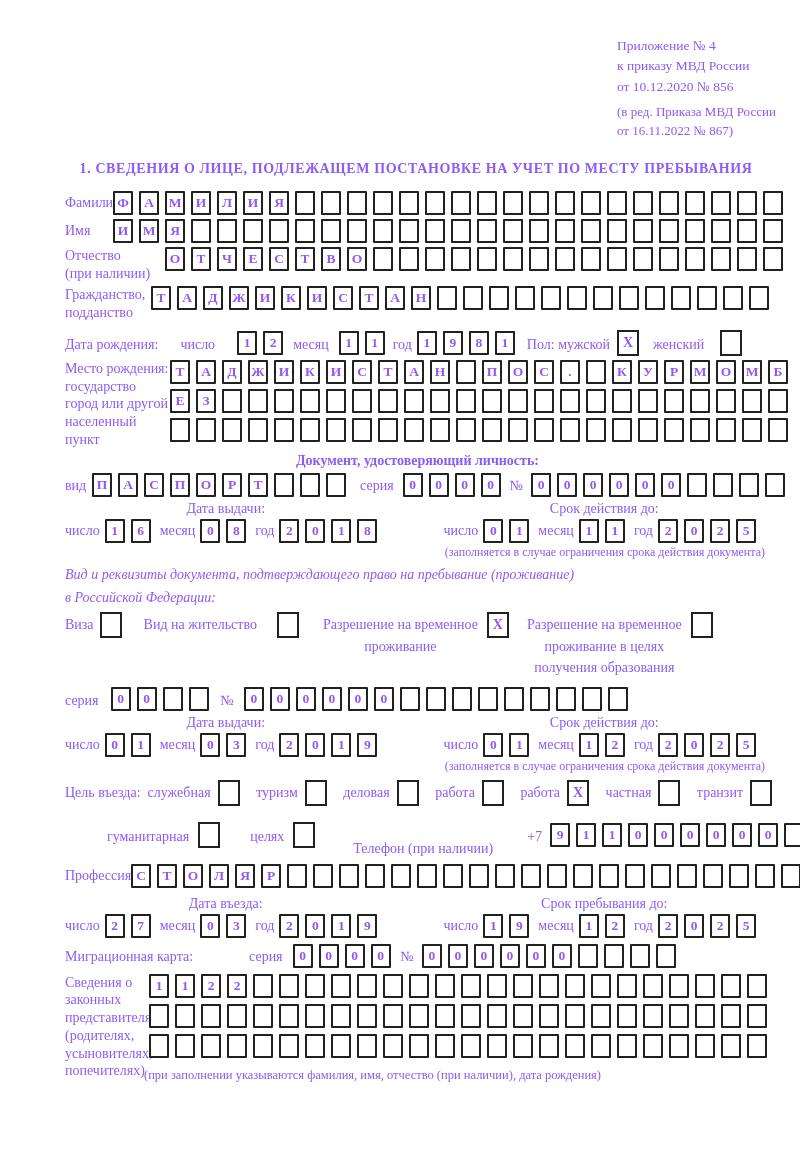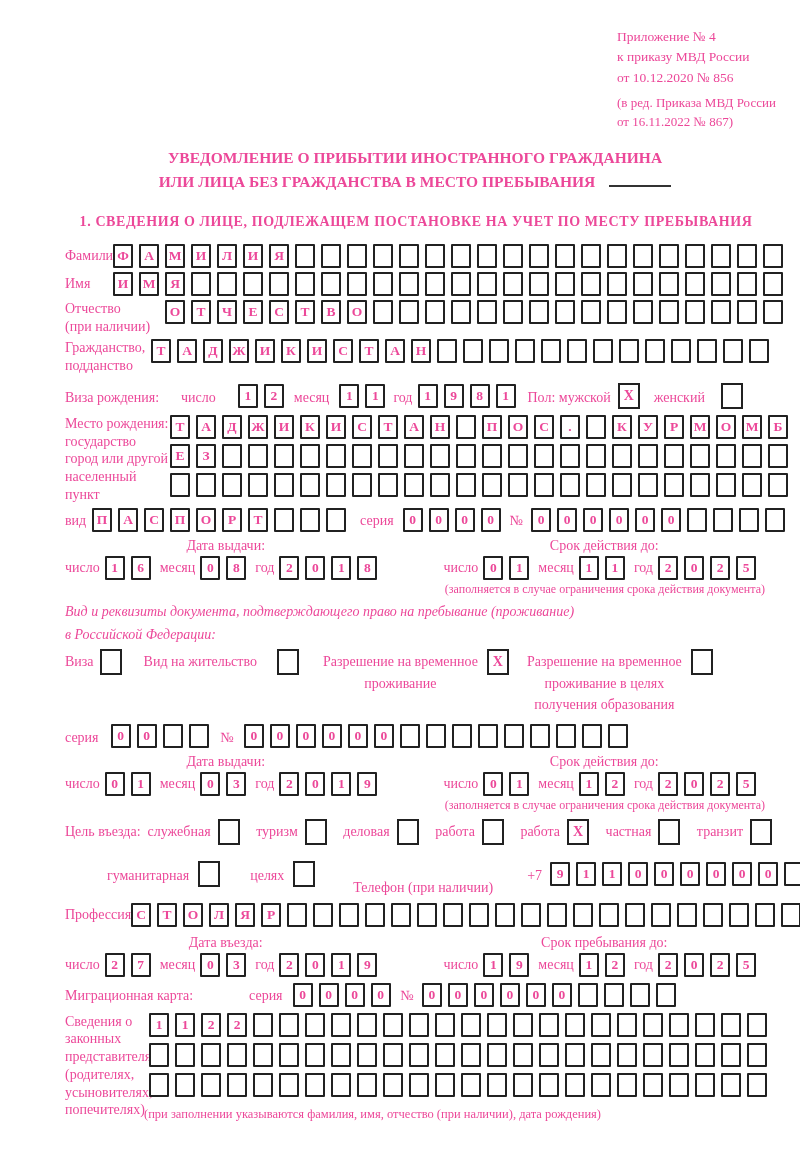--- a/index.html
+++ b/index.html
@@ -1,19 +1,19 @@
 <!DOCTYPE html>
 <html><head>
 <meta charset="utf-8">
 <style>
   html,body { margin:0; padding:0; background:#e8e8e8; }
   .page {
     width:800px; height:1163px; background:#ffffff; margin:0 auto;
-    font-family:"Liberation Serif","DejaVu Serif",serif; color:#ec4899;
-    box-sizing:border-box; padding-top:27px; overflow:hidden; position:relative;
+    font-family:"Liberation Serif","DejaVu Serif",serif; color:#8b5cf6;
+    box-sizing:border-box; padding-top:36px; overflow:hidden; position:relative;
   }
   .appendix { margin-left:617px; font-size:13.5px; line-height:1.5; }
   .appendix .edition { margin-top:5px; font-size:13px; }
   .forma { margin:16px 36px 0 0; text-align:right; font-weight:bold; font-size:15px; letter-spacing:.4px; }
   .title { margin:14px 35px 0 65px; text-align:center; font-weight:bold; font-size:15.5px; line-height:1.55; }
   .blank-line { display:inline-block; width:62px; border-bottom:2px solid #333; height:14px; margin-left:14px; }
   .section-heading { margin:20px 30px 14px 62px; font-weight:bold; font-size:14px; letter-spacing:.6px; text-align:center; }
 
   .row { display:flex; align-items:flex-start; margin:0 15px 4px 65px; }
   .lbl { font-size:14px; line-height:1.25; padding-top:3px; white-space:nowrap; }
@@ -42,44 +42,40 @@
   .opt { display:flex; align-items:flex-start; }
   .opt-label { font-size:14px; line-height:1.55; text-align:center; padding-top:2px; }
   .opt .checkbox { margin-left:9px; }
   .goal-row { display:flex; align-items:center; margin:4px 28px 7px 65px; justify-content:space-between; }
   .goal-item { display:flex; align-items:center; }
   .goal-item .lbl { padding-top:0; margin-right:7px; }
   .phone-row { display:flex; align-items:center; margin:0 15px 6px 107px; }
   .phone-row .checkbox { margin:0 30px 0 9px; }
   .mig-row { display:flex; align-items:center; margin:6px 15px 6px 65px; }
   .rep-note { font-size:12.5px; margin:8px 20px 0 225px; }
-  .mt8 { margin-top:8px; } .mt6 { margin-top:6px; }
+  .mt8 { margin-top:8px; } .mt6 { }
 </style>
 </head>
 <body>
 
 <div class="page">
 
   <div class="appendix">
     <div>
         <div>Приложение № 4</div>
         <div>к приказу МВД России</div>
         <div>от 10.12.2020 № 856</div>
       </div>
     <div class="edition">
         <div>(в ред. Приказа МВД России</div>
         <div>от 16.11.2022 № 867)</div>
       </div>
   </div>
 
 
-  <div class="title">
-    <div>УВЕДОМЛЕНИЕ О ПРИБЫТИИ ИНОСТРАННОГО ГРАЖДАНИНА</div>
-    <div><span>ИЛИ ЛИЦА БЕЗ ГРАЖДАНСТВА В МЕСТО ПРЕБЫВАНИЯ</span><span class="blank-line"></span></div>
-  </div>
 
   <div class="section-heading">1. СВЕДЕНИЯ О ЛИЦЕ, ПОДЛЕЖАЩЕМ ПОСТАНОВКЕ НА УЧЕТ ПО МЕСТУ ПРЕБЫВАНИЯ</div>
 
   <div class="row">
     <div class="lbl w48">Фамилия</div>
     <div class="cells">
         <div class="cell">Ф</div>
         <div class="cell">А</div>
         <div class="cell">М</div>
         <div class="cell">И</div>
@@ -200,21 +196,21 @@
         <div class="cell"></div>
         <div class="cell"></div>
         <div class="cell"></div>
         <div class="cell"></div>
         <div class="cell"></div>
         <div class="cell"></div>
       </div>
   </div>
 
   <div class="row mt8" style="align-items:center;">
-    <div class="lbl" style="margin-right:22px;">Виза рождения:</div>
+    <div class="lbl" style="margin-right:22px;">Дата рождения:</div>
     <div class="lbl" style="margin-right:22px;">число</div>
     <div class="cells" style="margin-right:10px;">
         <div class="cell">1</div>
         <div class="cell">2</div>
       </div>
     <div class="lbl" style="margin-right:10px;">месяц</div>
     <div class="cells" style="margin-right:8px;">
         <div class="cell">1</div>
         <div class="cell">1</div>
       </div>
@@ -313,20 +309,21 @@
           <div class="cell"></div>
           <div class="cell"></div>
           <div class="cell"></div>
           <div class="cell"></div>
           <div class="cell"></div>
           <div class="cell"></div>
         </div>
     </div>
   </div>
 
+  <div class="center-bold">Документ, удостоверяющий личность:</div>
 
   <div class="row" style="align-items:center;">
     <div class="lbl w45">вид</div>
     <div class="cells" style="margin-right:14px;">
         <div class="cell">П</div>
         <div class="cell">А</div>
         <div class="cell">С</div>
         <div class="cell">П</div>
         <div class="cell">О</div>
         <div class="cell">Р</div>

